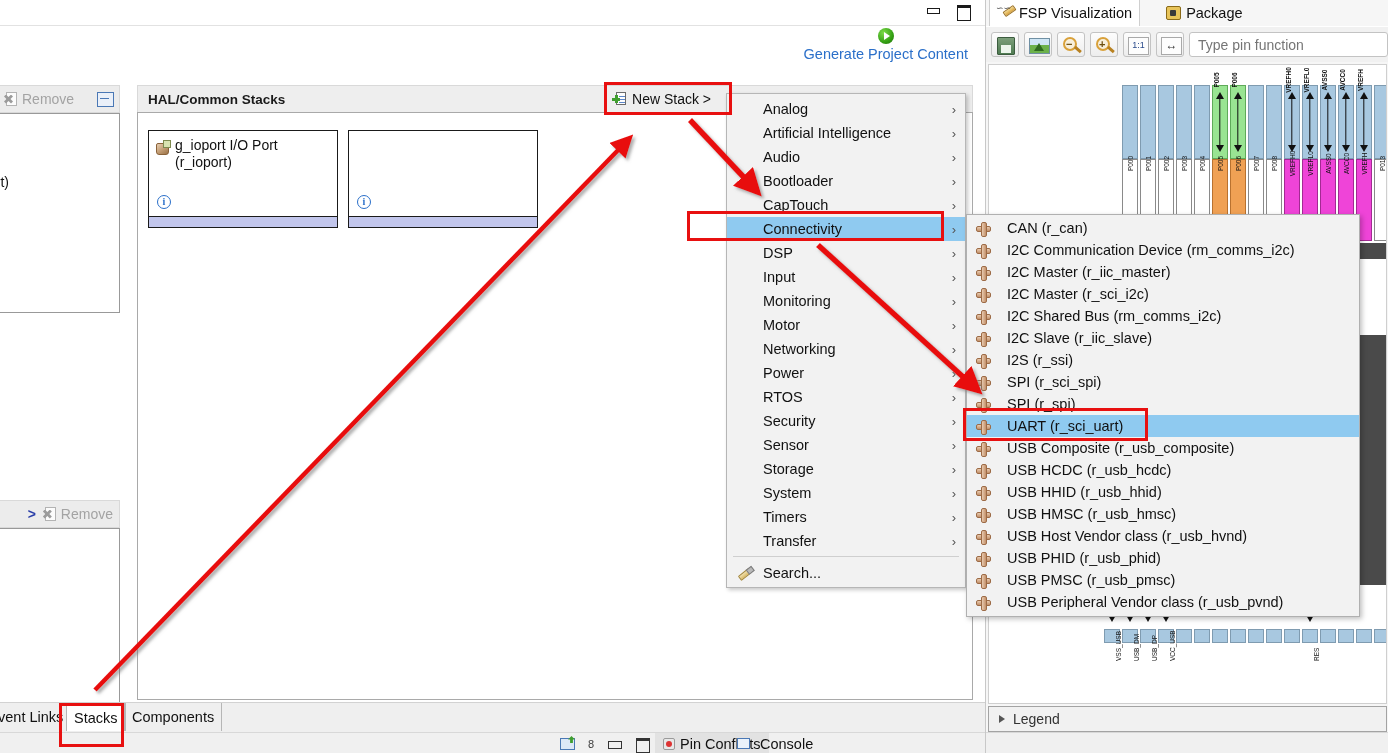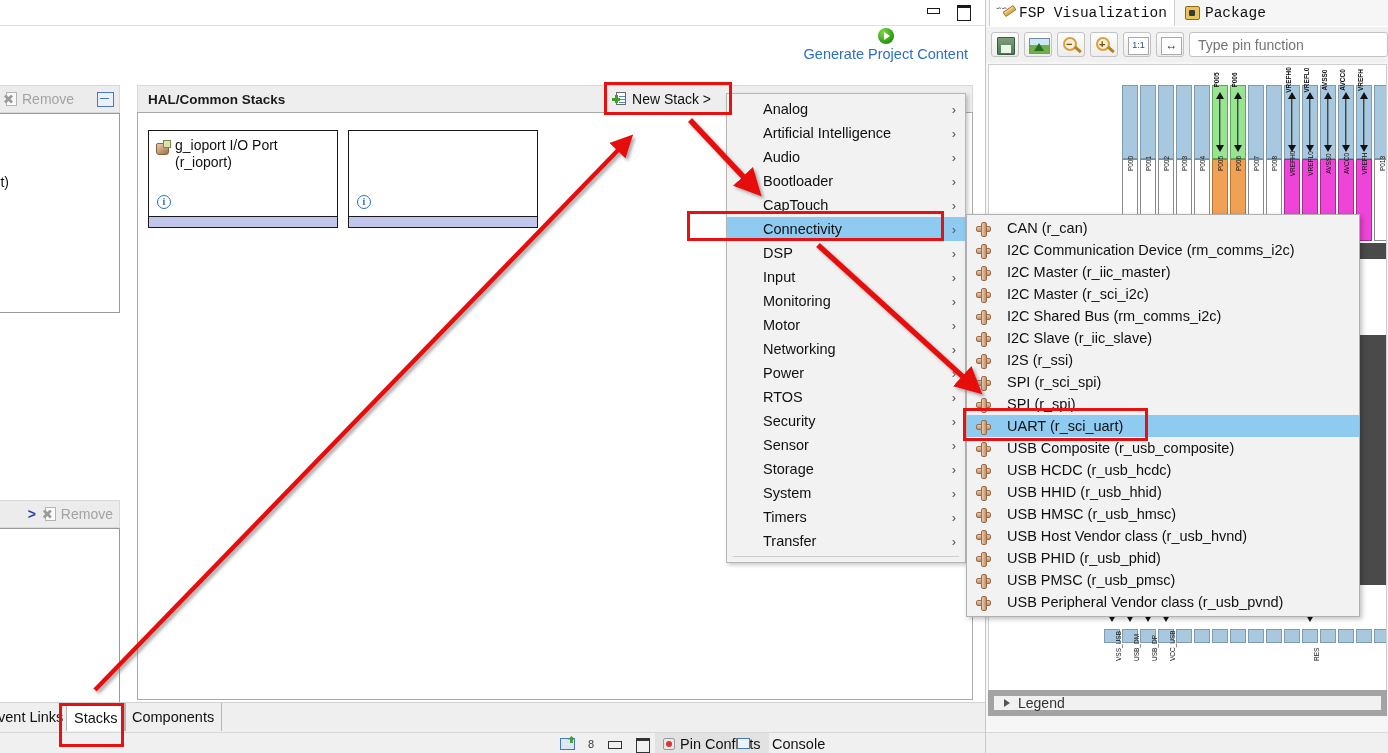--- a/index.html
+++ b/index.html
@@ -186,21 +186,21 @@
   .mi-win::after { content:""; position:absolute; left:8px; top:-1px; width:7px; height:7px; background:#3f9e2f; clip-path: polygon(50% 0,100% 50%,70% 50%,70% 100%,30% 100%,30% 50%,0 50%);}
   .mi-8 { font-size: 11px; color:#3a3a3a; }
   .mi-r1::before { content:""; position:absolute; left:1px; top:4px; width:12px; height:6px; border:1.4px solid #333;}
   .mi-r2::before { content:""; position:absolute; left:1px; top:1px; width:12px; height:11px; border:1.4px solid #333; border-top-width:3px;}
   .pin-conflicts-tab {
     position: absolute; left: 655px; top: 0px; height: 21px; display: flex; align-items: center;
     gap: 5px; padding: 0 8px; background: #e2e2e2; font-size: 14.5px; color:#111;
   }
   .console-tab {
     position: absolute; left: 737px; top: 0px; height: 21px; display: flex; align-items:center;
-    gap: 22px; font-size: 14.5px; color:#111;
+    gap: 10px; font-size: 14.5px; color:#111;
   }
   .dot-red { width:12px;height:12px;border-radius:2px;background:#e8e8e8;border:1px solid #9a9a9a;position:relative;}
   .dot-red::after{content:"";position:absolute;left:2px;top:2px;width:6px;height:6px;border-radius:50%;background:#d33;}
   .console-ico { width:13px;height:11px;border:1.3px solid #4a78b5;background:#eaf2fb;}
 
   
   .ctx-menu {
     position: absolute; left: 726px; top: 93px; width: 240px;
     background: #f2f2f2; border: 1px solid #b6b6b6;
     box-shadow: 2px 2px 4px rgba(0,0,0,.22);
@@ -256,21 +256,21 @@
     content:""; position:absolute; left:4.5px; top:0; width:4px; height:13px;
     background: linear-gradient(90deg,#e9cbb0,#c2906a); border-radius:2px;
     border:1px solid #9d6b46;
   }
 
   
   .right-panel {
     position: absolute; left: 985px; top: 0; width: 403px; height: 753px;
     background: #f6f6f6; border-left: 1px solid #c8c8c8;
   }
-  .rp-tabs { display: flex; align-items: center; height: 26px; padding-left: 3px; gap: 3px; font-family: Liberation Mono, monospace; }
+  .rp-tabs { display: flex; align-items: center; height: 26px; padding-left: 3px; gap: 19px; }
   .rp-tab {
     display: flex; align-items: center; gap: 5px; height: 26px; padding: 0 7px;
     font-size: 14.5px; color: #111; cursor: pointer;
   }
   .rp-tab.active { background: #ffffff; border-left:1px solid #cfcfcf; border-right:1px solid #cfcfcf; }
   .fsp-ico { width: 17px; height: 15px; position: relative; }
   .fsp-ico::before {
     content:""; position:absolute; left:6px; top:2px; width:11px; height:4px;
     background: linear-gradient(#f4d98e,#d8a13c); border:1px solid #9c7226;
     transform: rotate(-35deg); border-radius:1px;
@@ -379,22 +379,22 @@
     border-left:4px solid transparent;border-right:4px solid transparent;border-top:7px solid #111;
   }
   .pinb-band { height: 14px; background: #a8c8e0; border: 1px solid #7f9bb0; }
   .pinb-lbl {
     font-size: 6.5px; color:#111; white-space:nowrap;
     transform: rotate(-90deg) translateX(-100%); transform-origin: top left;
     position: relative; left: 11px; top: 2px;
   }
 
   .legend-bar {
-    position: absolute; left: 2px; bottom: 37px; width: 399px; height: 26px;
-    background: #f1f1f1; border: 6px solid #a3a3a3;
+    position: absolute; left: 2px; bottom: 21px; width: 399px; height: 26px;
+    background: #f1f1f1; border: 1px solid #a3a3a3;
     display: flex; align-items: center; gap: 8px; padding-left: 10px;
     font-size: 14px; color: #333; cursor: pointer;
   }
   .legend-tri { border-left: 6px solid #555; border-top: 4.5px solid transparent; border-bottom: 4.5px solid transparent; }
   .rp-bottom-strip {
     position: absolute; left:0; bottom:0; width: 403px; height: 21px; background:#f0f0f0;
     border-top:1px solid #d8d8d8;
   }
 
   
@@ -586,20 +586,24 @@
     </div>
     <div class="ctx-item">
       <span>Timers</span>
       <span class="arrow">›</span>
     </div>
     <div class="ctx-item">
       <span>Transfer</span>
       <span class="arrow">›</span>
     </div>
     <div class="ctx-sep"></div>
+    <div class="search-item">
+      <span class="search-ico"></span>
+      <span>Search...</span>
+    </div>
   </div>
 
   <div class="sub-menu">
     <div class="sub-item">
       <span class="pin-ico"></span>
       <span>CAN (r_can)</span>
     </div>
     <div class="sub-item">
       <span class="pin-ico"></span>
       <span>I2C Communication Device (rm_comms_i2c)</span>

